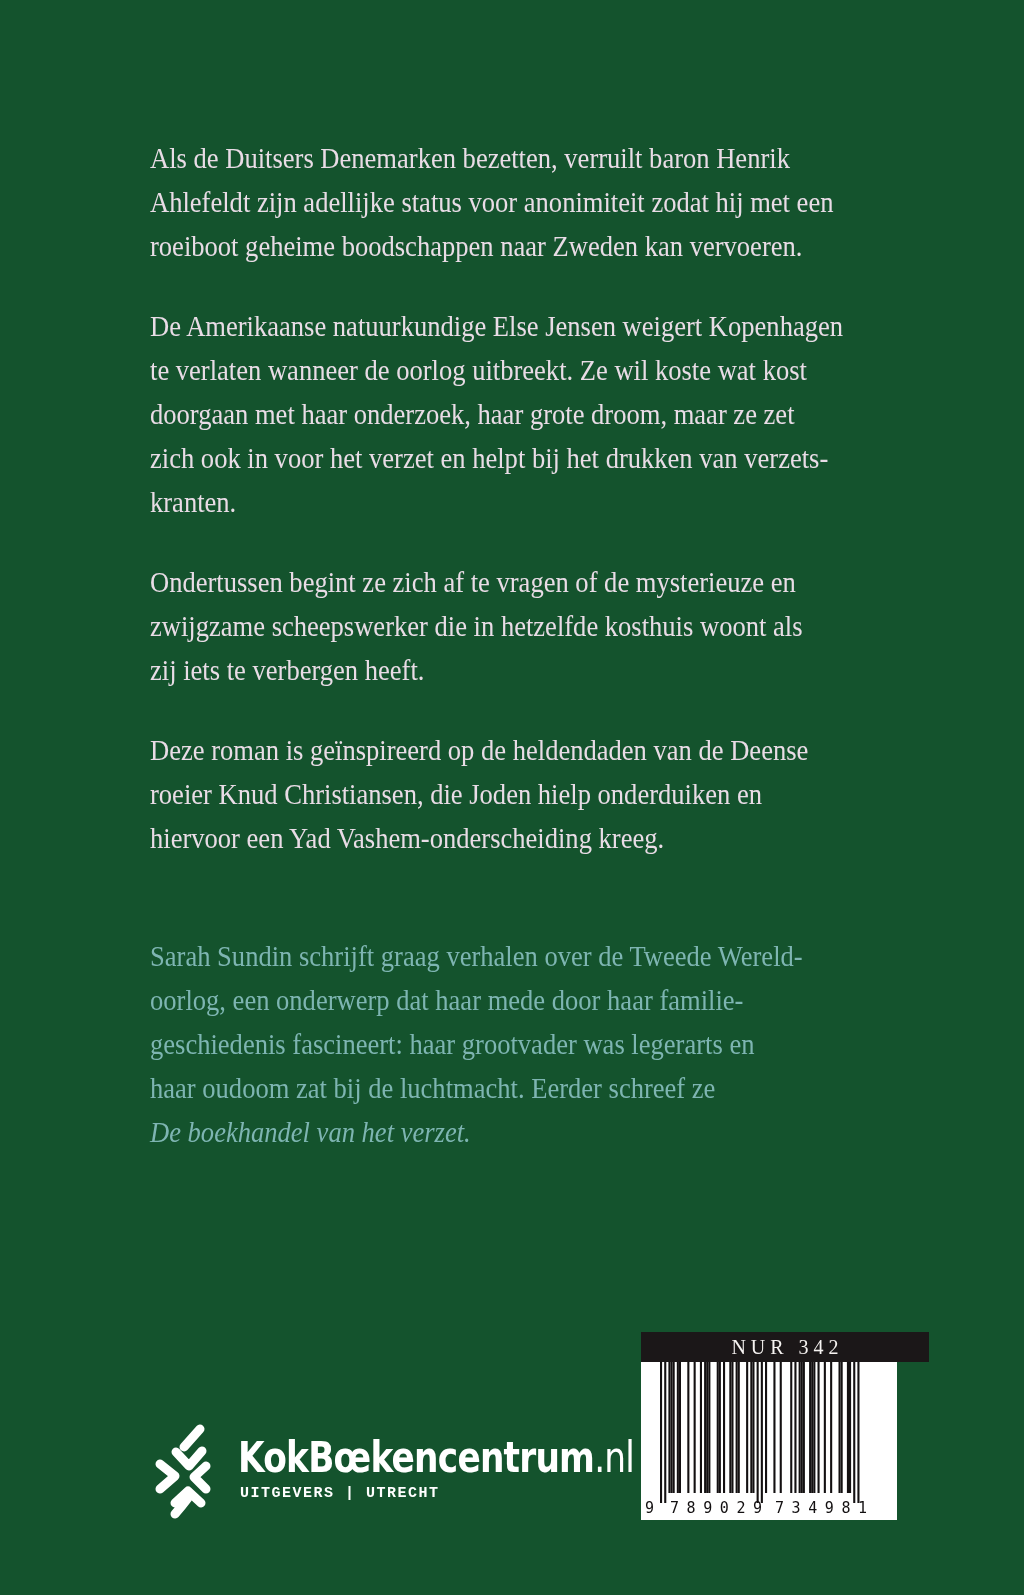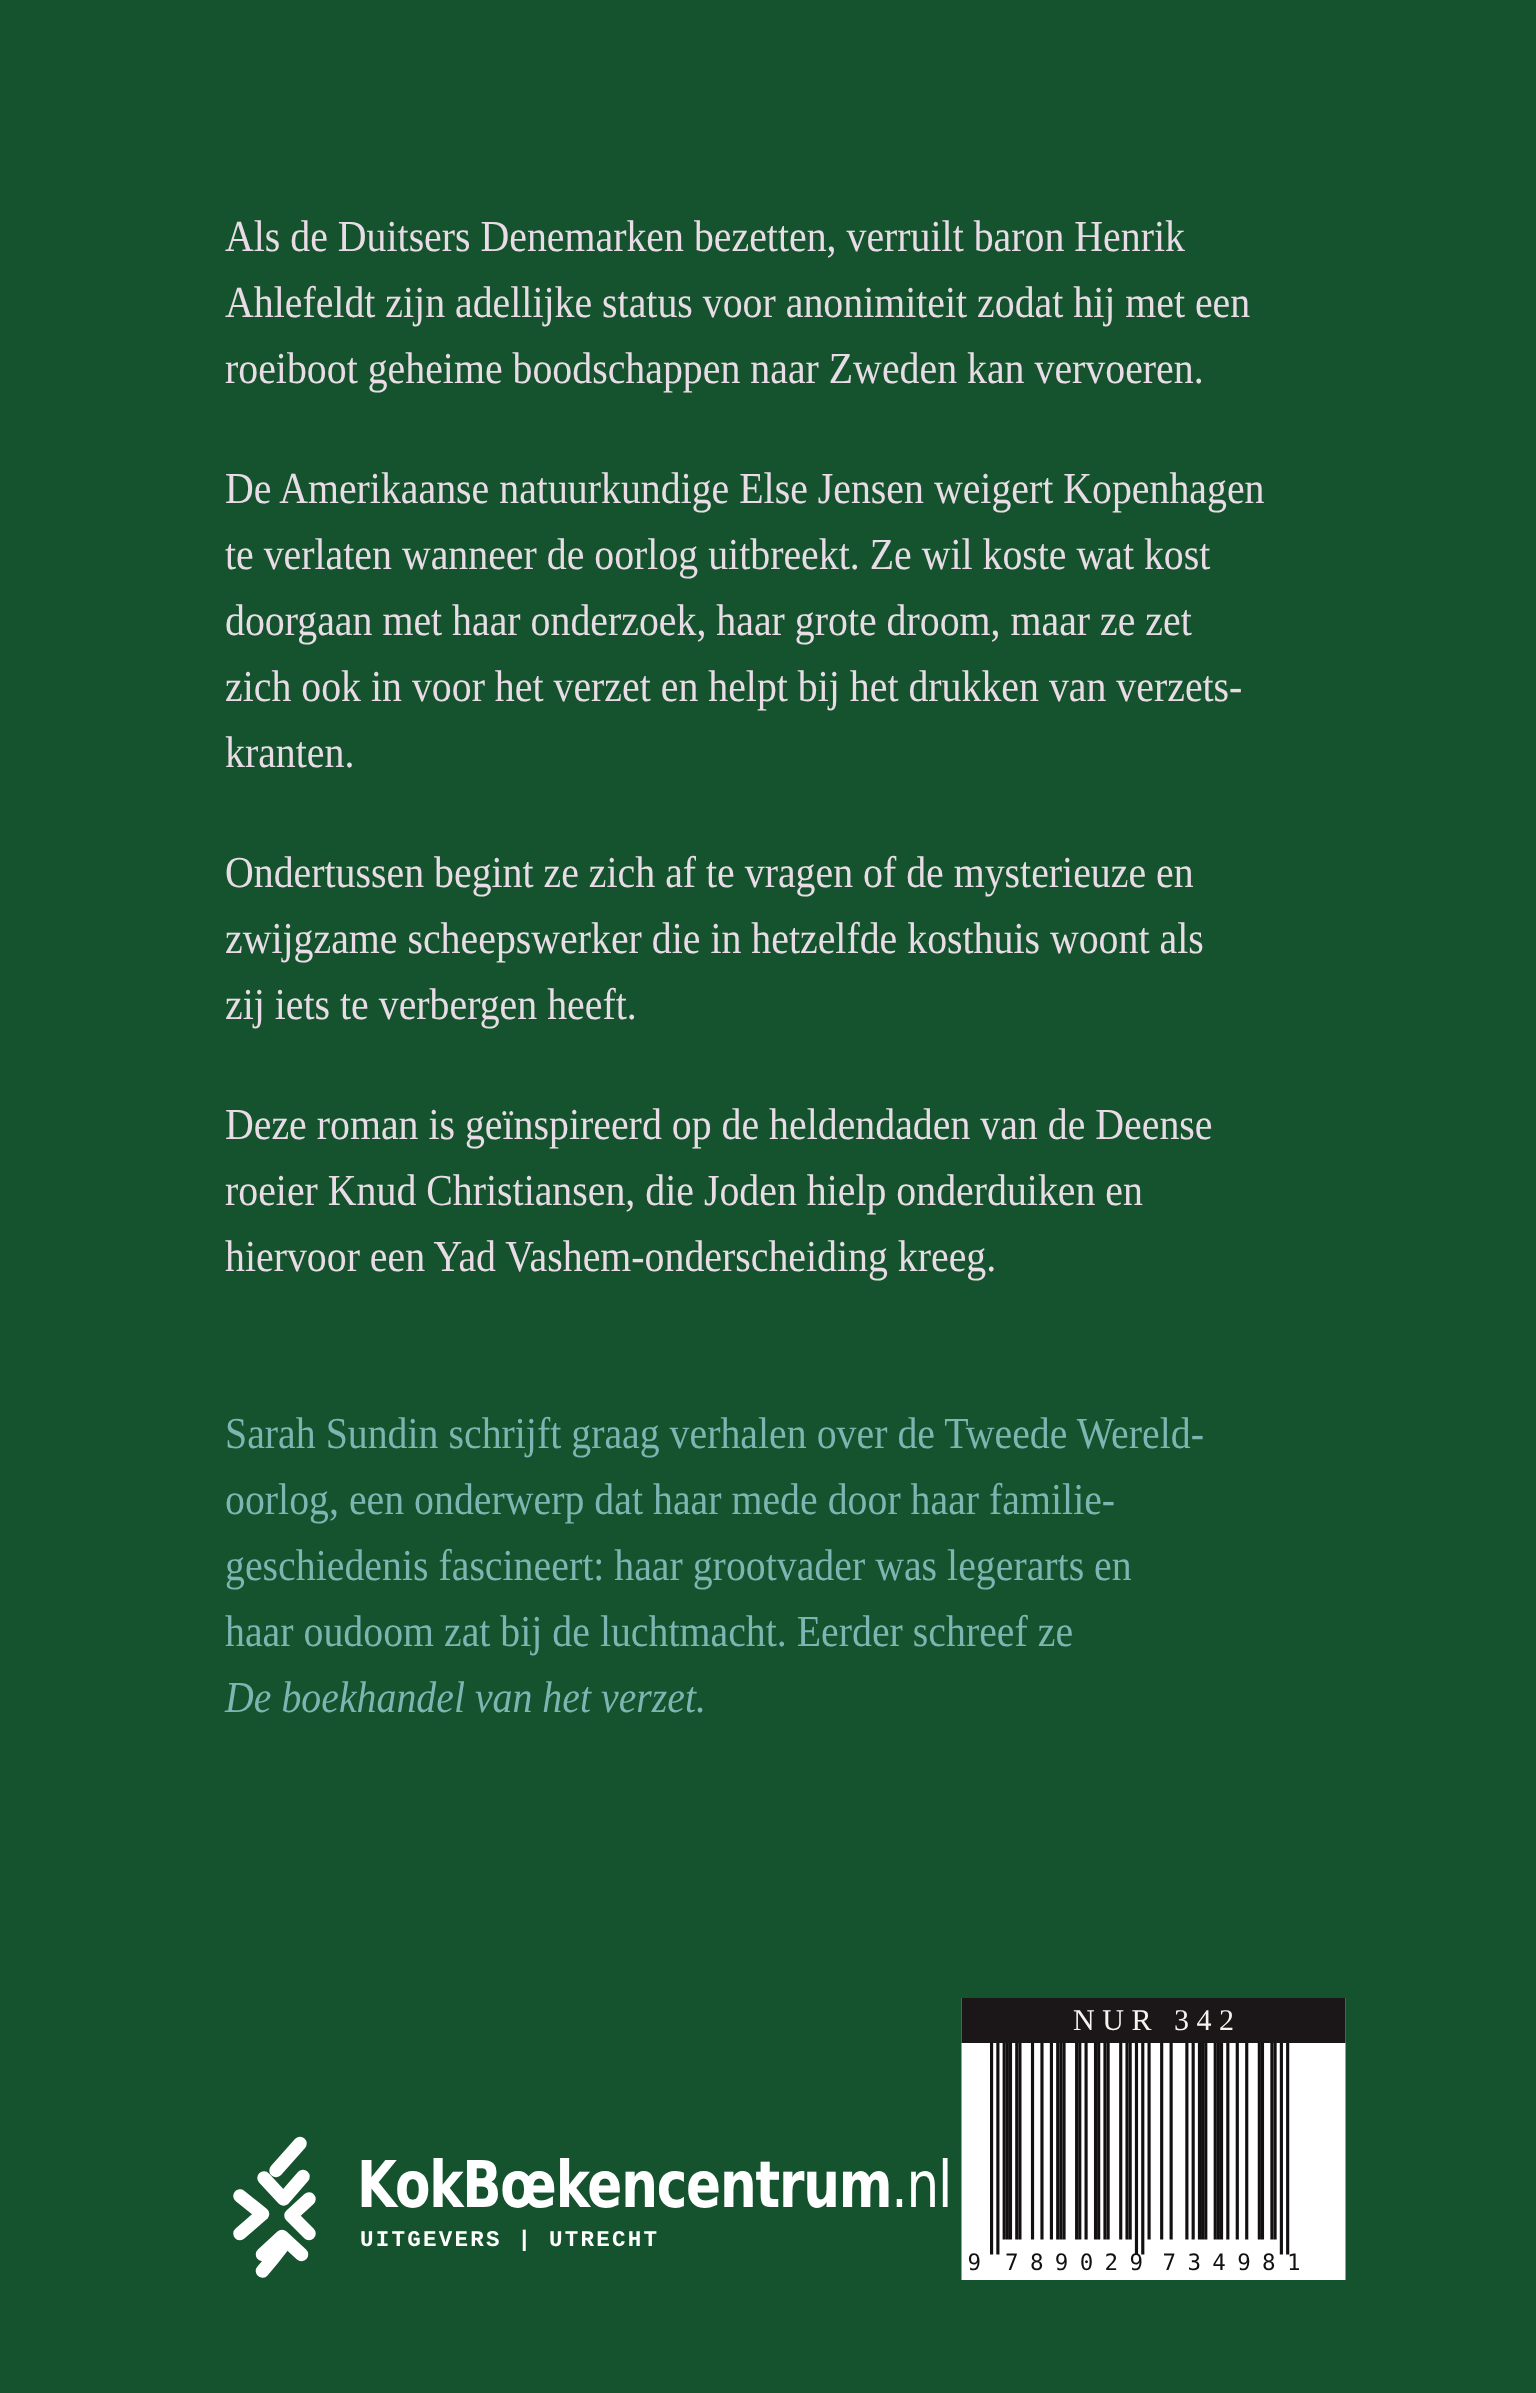--- a/index.html
+++ b/index.html
@@ -36,21 +36,21 @@
     font-family:Liberation Mono, monospace;
     font-size:15px;font-weight:700;letter-spacing:1.5px;
     color:#ffffff;white-space:nowrap;
   }
   
   .barcode-block{
     position:absolute;left:641px;top:1332px;width:256px;height:188px;
     background:#ffffff;
   }
   .nur-bar{
-    position:absolute;left:0;top:0;width:256px;height:30px;
+    position:absolute;left:0;top:0;width:288px;height:30px;
     background:#1b1718;color:#f6f3f1;
     font-family:"Liberation Serif","DejaVu Serif",serif;
     font-size:20px;letter-spacing:5px;
     display:flex;align-items:center;justify-content:center;
     text-indent:5px; 
   }
   .bc-body{position:absolute;left:0;top:30px;width:256px;height:158px;}
   .bc-body svg{position:absolute;left:0;top:0;}
   .bc-digits{
     position:absolute;bottom:3px;left:0;width:256px;height:18px;

